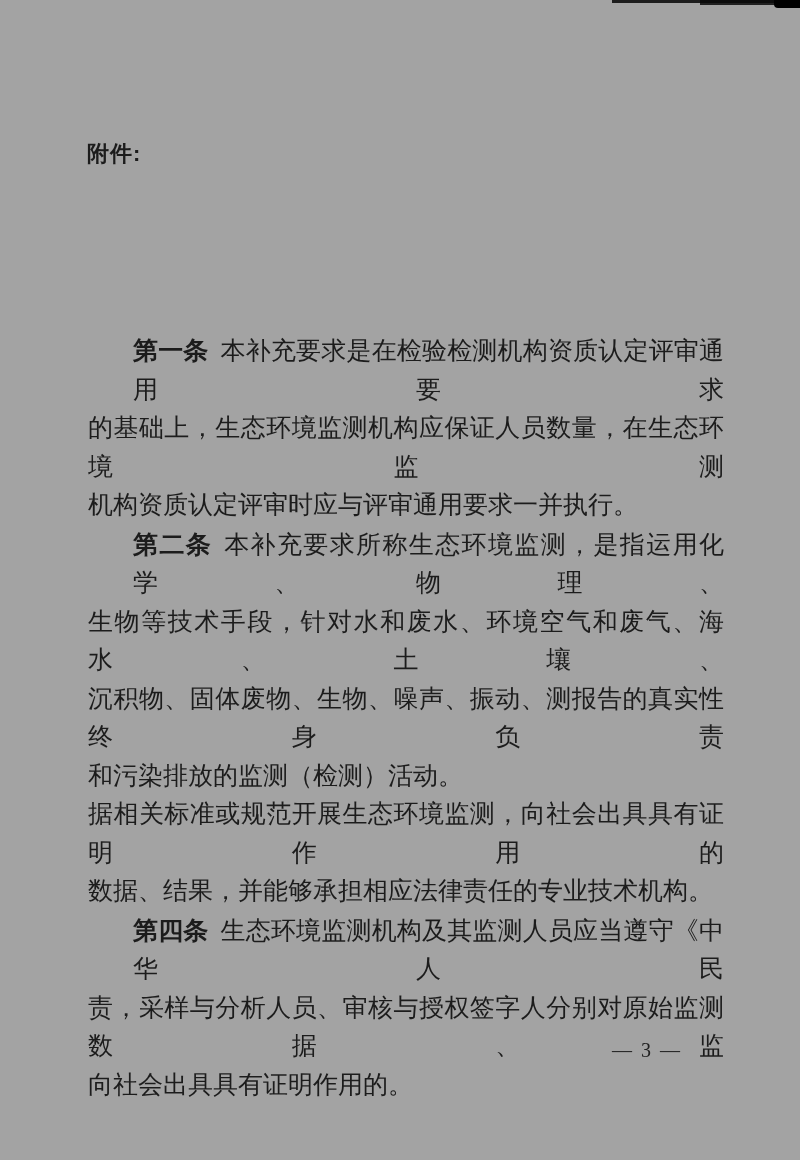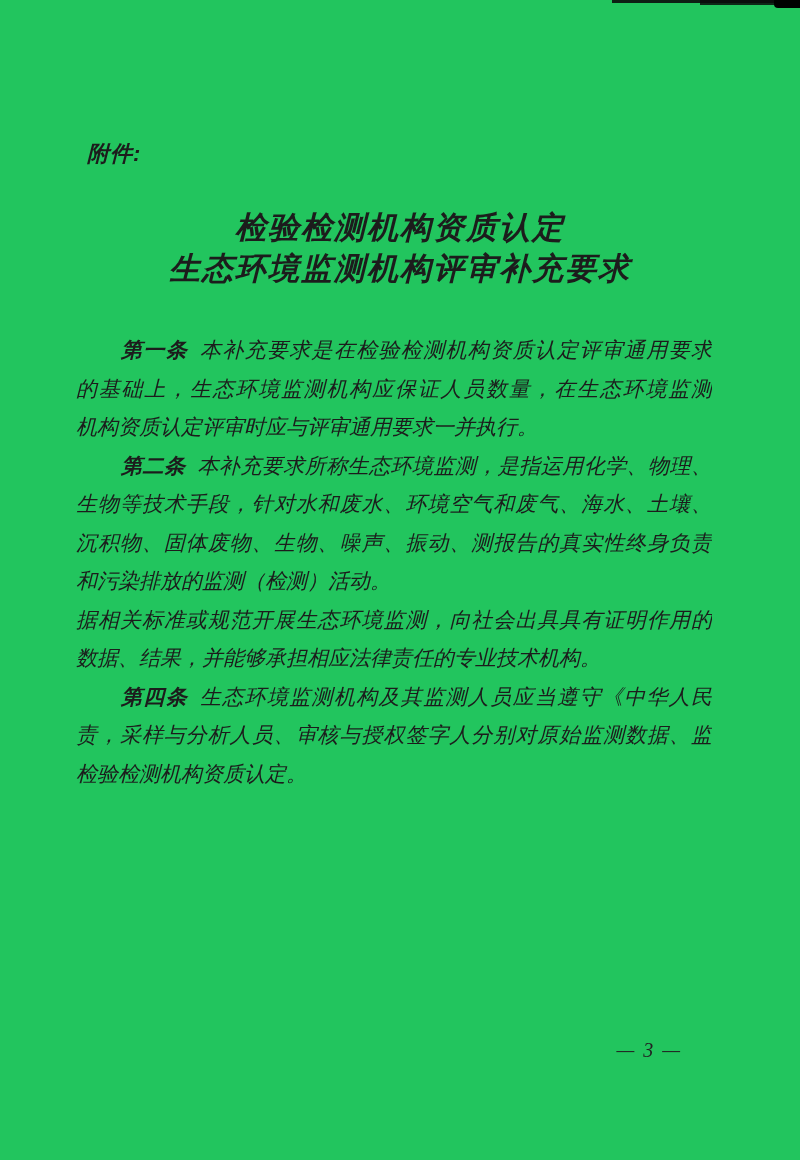--- a/index.html
+++ b/index.html
@@ -6,22 +6,21 @@
   body {
     width: 800px; height: 1160px;
     background: #ffffff;
     position: relative;
     overflow: hidden;
     font-family: "Liberation Serif", "DejaVu Serif", serif;
     color: #1c1c1c;
   }
   .page {
     position: absolute; inset: 0;
-    background: #22c55e;
-    font-style: italic;
+    background: #a3a3a3;
   }
   
   .artifact-line {
     position: absolute; top: 0; left: 612px; width: 188px; height: 3px;
     background: #0a0a0a; opacity: 0.88;
   }
   .artifact-line2 {
     position: absolute; top: 0; left: 700px; width: 100px; height: 5px;
     background: #0a0a0a; opacity: 0.85;
   }
@@ -35,22 +34,22 @@
     font-weight: 700; font-size: 22px; line-height: 30px;
     letter-spacing: 1px;
   }
   .doc-title {
     position: absolute; left: 0; top: 207px; width: 100%;
     text-align: center;
     font-weight: 700; font-size: 31px; line-height: 41px;
     letter-spacing: 2px;
   }
   .doc-body {
-    position: absolute; left: 76px; top: 331px; width: 636px;
-    font-size: 21px; line-height: 38.5px;
+    position: absolute; left: 88px; top: 331px; width: 636px;
+    font-size: 25px; line-height: 38.5px;
   }
   .line {
     text-align: justify;
     text-align-last: justify;
     overflow: hidden;
     white-space: normal;
   }
   .line.first { padding-left: 45px; }
   .line.short { text-align-last: left; }
   .art-num {
@@ -68,24 +67,20 @@
 <body>
 
 <div class="page">
 
   <div class="artifact-line"></div>
   <div class="artifact-line2"></div>
   <div class="artifact-blob"></div>
 
   <div class="attachment">附件:</div>
 
-  <div class="doc-title">
-    <div>检验检测机构资质认定</div>
-    <div>生态环境监测机构评审补充要求</div>
-  </div>
 
   <div class="doc-body">
 
     <div class="line first">
       <span class="art-num">第一条</span><span>本补充要求是在检验检测机构资质认定评审通用要求</span>
     </div>
     <div class="line">的基础上，生态环境监测机构应保证人员数量，在生态环境监测</div>
     <div class="line short">机构资质认定评审时应与评审通用要求一并执行。</div>
 
     <div class="line first">
@@ -96,20 +91,20 @@
     <div class="line short">和污染排放的监测（检测）活动。</div>
 
     <div class="line">据相关标准或规范开展生态环境监测，向社会出具具有证明作用的</div>
     <div class="line short">数据、结果，并能够承担相应法律责任的专业技术机构。</div>
 
     <div class="line first">
       <span class="art-num">第四条</span><span>生态环境监测机构及其监测人员应当遵守《中华人民</span>
     </div>
 
     <div class="line">责，采样与分析人员、审核与授权签字人分别对原始监测数据、监</div>
-    <div class="line short">检验检测机构资质认定。</div>
+    <div class="line short">向社会出具具有证明作用的。</div>
 
 
   </div>
 
   <div class="page-number">— 3 —</div>
 
 </div>
 
 </body></html>

